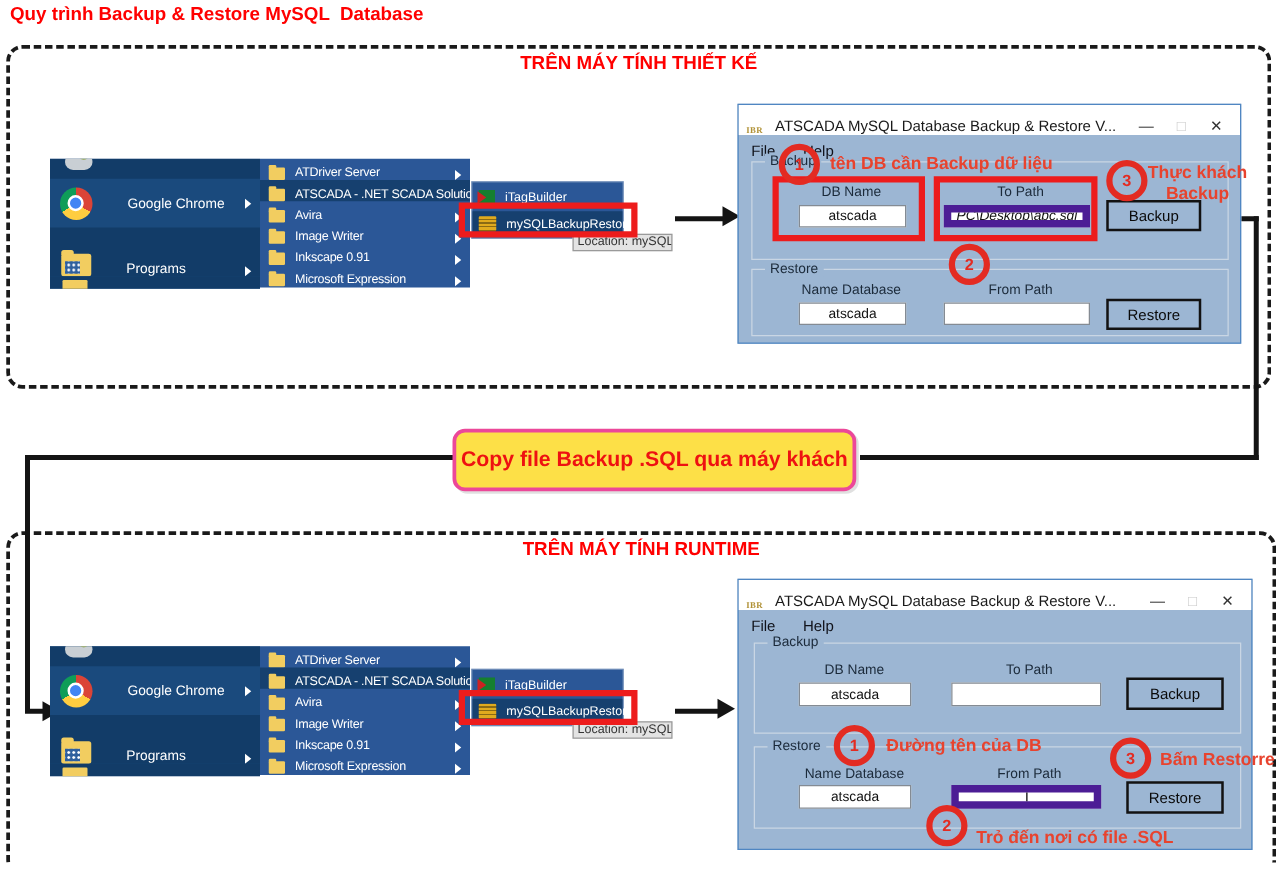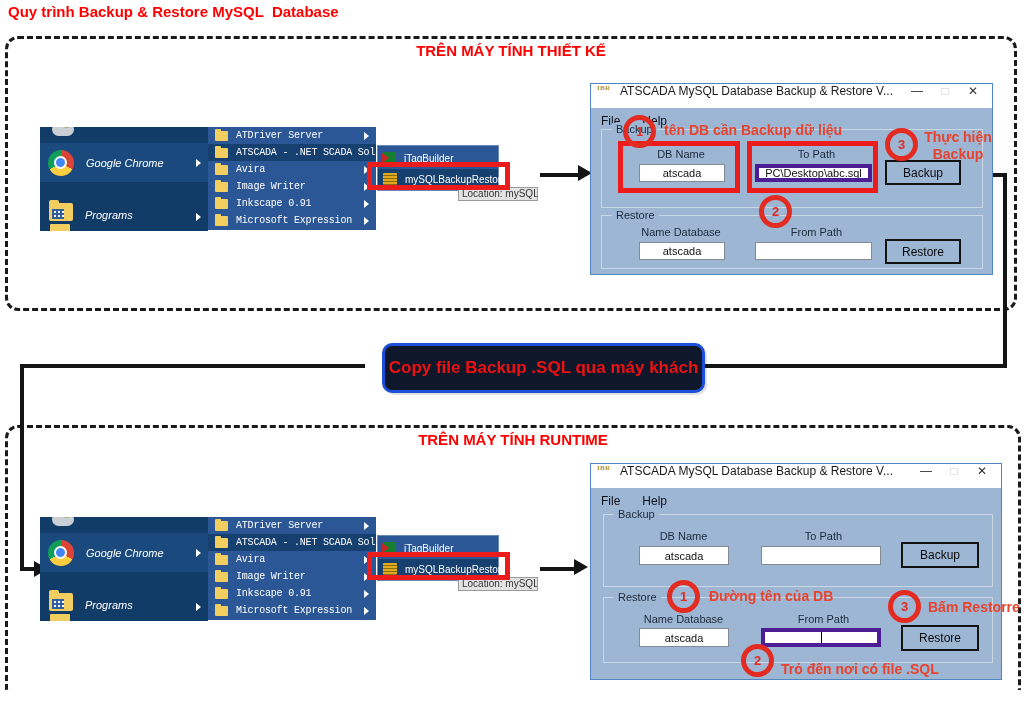--- a/index.html
+++ b/index.html
@@ -7,78 +7,78 @@
   .canvas { position:relative; width:1024px; height:690px; background:#fff; overflow:hidden; }
 
   
   .page-title { position:absolute; left:8px; top:3px; font-size:15px; font-weight:bold; color:#ff0000; white-space:pre; }
   .dashed-box { position:absolute; border:3px dashed #1a1a1a; border-radius:13px; }
   .section-title { position:absolute; left:0; right:0; top:3px; text-align:center; font-size:15px; font-weight:bold; color:#ff0000; }
 
   
   .flow { position:absolute; background:#141414; }
   .arrowhead { position:absolute; width:0; height:0; border-top:8px solid transparent; border-bottom:8px solid transparent; border-left:14px solid #141414; }
-  .copy-box { position:absolute; left:382px; top:343px; width:323px; height:50px; background:#0f172a; border:3px solid #1d4ed8;
+  .copy-box { position:absolute; left:362px; top:343px; width:323px; height:50px; background:#fde047; border:3px solid #ec4899;
               border-radius:10px; display:flex; align-items:center; justify-content:center; font-size:17px; font-weight:bold;
               color:#ee1111; box-shadow:2px 2px 0 rgba(0,0,0,0.12); }
 
   
   .startmenu { position:absolute; width:540px; height:104px; font-size:11px; }
   .sm-left { position:absolute; left:0; top:0; width:168px; height:104px; background:#1a4a7d; overflow:hidden; }
   .sm-partial-top { position:absolute; left:0; top:0; width:168px; height:16px; background:#123c68; }
   .icon-cloud { position:absolute; left:12px; top:-4px; width:22px; height:13px; background:#c9cfd4; border-radius:7px; }
   .icon-cloud::after { content:''; position:absolute; right:3px; top:-3px; width:8px; height:8px; background:#9fb06a; border-radius:50%; }
   .sm-lrow { position:absolute; left:0; width:168px; height:39px; display:flex; align-items:center; padding-left:8px; color:#fff; }
   .sm-lrow.hl { background:#123c68;align-items:flex-end; }
-  .sm-ltext { margin-left:12px; white-space:nowrap;font-style:italic; }
+  .sm-ltext { margin-left:28px; white-space:nowrap; }
   .chev { width:0; height:0; border-top:4px solid transparent; border-bottom:4px solid transparent; border-left:5px solid #fff; margin-left:auto; margin-right:7px; }
   .sm-partial-bottom { position:absolute; left:0; top:94px; width:168px; height:10px; background:#123c68; }
   .icon-folder-big { position:absolute; left:10px; top:3px; width:20px; height:12px; background:#f2cd60; border-radius:1px; }
 
   .icon-chrome { width:26px; height:26px; border-radius:50%; flex:none; position:relative;
                  background:conic-gradient(#db4437 0 120deg, #ffcd40 120deg 240deg, #0f9d58 240deg 360deg); }
   .icon-chrome::after { content:''; position:absolute; left:6px; top:6px; width:9px; height:9px; border-radius:50%; background:#4285f4; border:2.5px solid #fff; }
   .icon-programs { width:24px; height:18px; background:#f2cd60; border-radius:2px; position:relative; flex:none; margin-left:1px; }
   .icon-programs::before { content:''; position:absolute; top:-3px; left:0; width:10px; height:4px; background:#f2cd60; border-radius:2px 2px 0 0; }
   .icon-programs::after { content:''; position:absolute; left:3px; bottom:2px; width:12px; height:10px; background:#2f5f9e;
                           background-image:radial-gradient(#fff 1px, transparent 1.2px); background-size:4px 4px; background-position:1px 1px; }
 
   .sm-right { position:absolute; left:168px; top:0; width:168px; height:103px; background:#2b5797; overflow:hidden; }
-  .sm-rrow { position:absolute; left:0; width:168px; height:17px; display:flex; align-items:center; padding-left:7px; color:#fff; font-size:10px; letter-spacing:-0.2px;font-family:Liberation Mono, monospace; }
+  .sm-rrow { position:absolute; left:0; width:168px; height:17px; display:flex; align-items:flex-end; padding-left:7px; color:#fff; font-size:10px; letter-spacing:-0.2px; }
   .sm-rrow.hl { background:#16406f; }
   .sm-rtext { margin-left:8px; white-space:nowrap; }
   .icon-folder { width:13px; height:10px; background:#f2cd60; border-radius:1px; position:relative; flex:none; }
   .icon-folder::before { content:''; position:absolute; top:-2px; left:0; width:6px; height:3px; background:#f2cd60; border-radius:1px 1px 0 0; }
 
   .sm-submenu { position:absolute; left:337px; top:18px; width:122px; height:46px; background:#2b5797; border:1px solid rgba(255,255,255,0.3); }
   .sm-srow { position:absolute; left:0; width:120px; height:20px; display:flex; align-items:center; padding-left:5px; color:#fff; font-size:10px; }
   .sm-srow.hl { background:#16406f; }
   .icon-itag { width:13px; height:13px; background:#157f2f; position:relative; flex:none; }
   .icon-itag::before { content:''; position:absolute; left:-1px; top:1px; width:0; height:0; border-top:5px solid transparent; border-bottom:5px solid transparent; border-left:7px solid #cc2222; }
   .icon-mysql { width:14px; height:12px; border-radius:1px; flex:none;
                 background:repeating-linear-gradient(180deg, #e0aa1e 0 2px, #8a6a14 2px 3px); }
   .sm-redrect { position:absolute; left:327px; top:35px; width:143px; height:28px; border:5px solid #ed1c1c; z-index:5; }
   .sm-tooltip { position:absolute; left:418px; top:60px; width:80px; height:14px; background:#e3e3e3; border:1px solid #9a9a9a;
                 font-size:10px; color:#333; line-height:12px; padding-left:3px; white-space:nowrap; overflow:hidden; z-index:4; }
 
   
   .app-window { position:absolute; background:#9cb6d3; border:1px solid #4f86c2; }
-  .titlebar { height:24px; background:#ffffff; display:flex; align-items:flex-start; padding:0 8px 0 6px; gap:6px; }
+  .titlebar { height:24px; background:#ffffff; display:flex; align-items:flex-end; padding:0 8px 0 6px; gap:6px; }
   .title-icon { width:17px; font-weight:bold; font-size:7px; color:#b09135; letter-spacing:0.3px; font-family:"Liberation Serif", serif; flex:none; }
   .title-text { font-size:12px; color:#1a1a1a; white-space:nowrap; overflow:hidden; flex:1; }
   .tb-btn { font-size:12px; color:#333; width:22px; text-align:center; flex:none; }
   .tb-max { color:#c9c9c9; }
   .menubar { display:flex; padding:6px 0 0 10px; font-size:12px; color:#10121a; }
   .menubar span { margin-right:22px; }
   .groupbox { position:absolute; border:1px solid #c9d6e4; }
   .groupbox-label { position:absolute; top:-7px; left:10px; background:#9cb6d3; padding:0 4px; font-size:11px; color:#1b2a3a; }
   .field-label { position:absolute; font-size:11px; color:#1b2a3a; text-align:center; white-space:nowrap; }
   .textbox { position:absolute; background:#fff; border:1px solid #848b93; font-size:11px; text-align:center; color:#111;
              display:flex; align-items:center; justify-content:center; overflow:hidden; white-space:nowrap; }
-  .textbox.focused { border:4px solid #4c1d95; }
+  .textbox.focused { border:6px solid #4c1d95;font-style:italic; }
   .caret { display:inline-block; width:1px; height:12px; background:#000; }
   .win-btn { position:absolute; border:2px solid #121212; font-size:12px; color:#0a0a0a; display:flex; align-items:center; justify-content:center; background:transparent; }
 
   
   .red-rect { position:absolute; border:5px solid #ed1c1c; z-index:6; }
   .ann-circle { position:absolute; width:33px; height:33px; border:5px solid #e32b22; border-radius:50%; color:#e32b22;
                 font-weight:bold; font-size:13px; display:flex; align-items:center; justify-content:center; z-index:7; }
   .ann-text { position:absolute; color:#e8432e; font-weight:bold; font-size:14px; white-space:nowrap; z-index:7; line-height:17px; }
 </style>
 </head>
@@ -205,21 +205,21 @@
     <div class="textbox" style="left:48px;top:158px;width:86px;height:18px">atscada</div>
     <div class="field-label" style="left:168px;top:142px;width:115px">From Path</div>
     <div class="textbox" style="left:164px;top:158px;width:117px;height:18px"></div>
     <div class="win-btn" style="left:294px;top:155px;width:76px;height:25px">Restore</div>
   </div>
 
   <div class="ann-circle" style="left:623px;top:115px">1</div>
   <div class="ann-text" style="left:664px;top:122px">tên DB cần Backup dữ liệu</div>
   <div class="ann-circle" style="left:885px;top:128px">3</div>
   <div class="ann-text" style="left:918px;top:129px;width:80px;text-align:center;white-space:normal">
-    <span>Thực hiện</span><br>
+    <span>Thực khách</span><br>
     <span>Backup</span>
   </div>
   <div class="ann-circle" style="left:759px;top:195px">2</div>
 
   <div class="startmenu" style="left:40px;top:517px">
     <div class="sm-left">
       <div class="sm-partial-top">
         <span class="icon-cloud"></span>
       </div>
       <div class="sm-lrow" style="top:16px">

